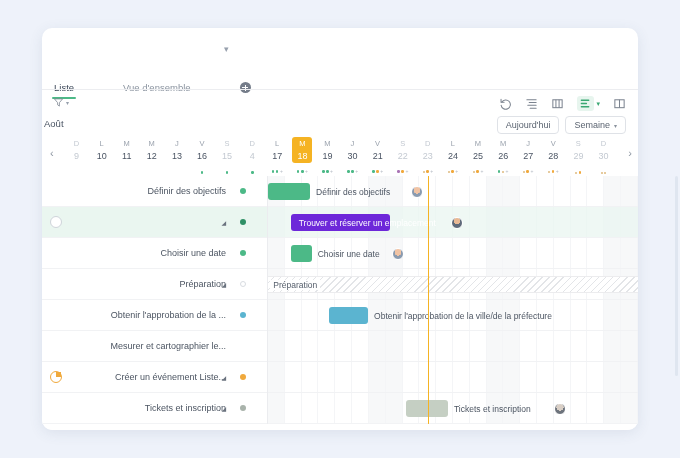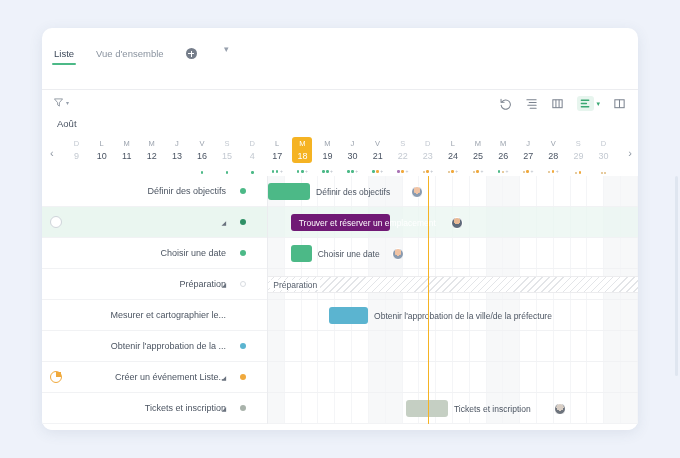--- a/index.html
+++ b/index.html
@@ -22,21 +22,21 @@
   
   .hdr { position: relative; height: 62px; }
   .proj-title {
     position: absolute; left: 12px; top: 12px;
     font-size: 13.5px; color: #3b4758; letter-spacing: .1px;
   }
   .title-chev {
     position: absolute; left: 182px; top: 16px;
     font-size: 9px; color: #97a0ad;
   }
-  .tabs { position: absolute; left: 12px; top: 20px; display: flex; align-items: center; }
+  .tabs { position: absolute; left: 12px; top: 54px; display: flex; align-items: center; gap: 27px; }
   .tab {
     font-size: 9.5px; color: #8a939f; padding: 0 0 6px 0; margin-right: 22px;
     position: relative; white-space: nowrap;
   }
   .tab.active { color: #3b4758; }
   .tab.active::after {
     content: ""; position: absolute; left: -2px; right: -2px; bottom: 0;
     height: 2px; background: #4cb987; border-radius: 2px;
   }
   .tab-add {
@@ -53,21 +53,21 @@
 
   
   .toolbar { position: relative; height: 46px; }
   .filter {
     position:absolute; left:12px; top:8px;
     display:flex; align-items:center; gap:3px;
     font-size:9px; color:#767f8b;
   }
   .funnel { width:9px; height:9px; }
   .month-lbl {
-    position:absolute; left:15px; top:28px;
+    position:absolute; left:2px; top:28px;
     font-size:9.5px; color:#4a5463;
   }
   .tb-icons {
     position:absolute; right:12px; top:6px;
     display:flex; align-items:center; gap:13px;
   }
   .tb-ic { width:13px; height:13px; color:#7b838f; display:block; }
   .tb-ic.hl {
     background:#e7f5ee; border-radius:3px; padding:1px;
     width:17px; height:15px; color:#3aa873;
@@ -250,20 +250,29 @@
           </g>
         </svg>
         <span class="tb-caret">▾</span>
       </span>
       <svg class="tb-ic" viewBox="0 0 14 14">
         <rect x="2" y="3" width="10" height="8.5" fill="none" stroke="#7b838f" stroke-width="1.1"></rect>
         <path d="M7 3v8.5" stroke="#7b838f" stroke-width="1.1"></path>
       </svg>
     </div>
 
+    <div class="tb-btns">
+      <div class="tb-btn">
+        <span>Aujourd'hui</span>
+      </div>
+      <div class="tb-btn">
+        <span>Semaine</span>
+        <span class="c">▾</span>
+      </div>
+    </div>
   </div>
 
   <div class="dates">
     <div class="nav-arrow nav-prev">‹</div>
     <div class="nav-arrow nav-next">›</div>
     <div class="daycols" id="daycols">
         <div class="daycol dim">
           <div class="dow">D</div>
           <div class="dnum">9</div>
         </div>
@@ -468,21 +477,21 @@
           <div class="rline"></div>
           <div class="rline"></div>
           <div class="rline"></div>
         </div>
       <div class="today-line" id="todayline" style="left: 43.1818%;"></div>
       <div class="bars" id="bars">
           <div class="bar" style="left: 0%; width: 11.3636%; top: 7px; background: rgb(76, 185, 135); color: rgb(76, 185, 135);">
             <div class="bar-outlabel" style="left: calc(100% + 6px);">Définir des objectifs</div>
             <div class="avatar av1" style="left: calc(100% + 101.3px);"></div>
           </div>
-          <div class="bar hatch" style="left: 6.13636%; width: 26.8182%; top: 38px; background: #701a75; color: rgb(59, 143, 107);">
+          <div class="bar hatch" style="left: 6.13636%; width: 26.8182%; top: 38px; background: #6d28d9; color: rgb(59, 143, 107);">
             <div class="bar-inlabel">Trouver et réserver un emplacement</div>
             <div class="avatar av2" style="left: calc(160.2px);"></div>
           </div>
           <div class="bar" style="left: 6.13636%; width: 5.68182%; top: 69px; background: rgb(76, 185, 135); color: rgb(76, 185, 135);">
             <div class="bar-outlabel" style="left: calc(100% + 6px);">Choisir une date</div>
             <div class="avatar av1" style="left: calc(100% + 79.8px);"></div>
           </div>
           <div class="bar ghost" style="left: -0.454545%; width: 104.545%; top: 100px;">
             <div class="bar-outlabel ghostlbl" style="left: 4px; background: rgb(255, 255, 255); padding: 0px 3px;">Préparation</div>
           </div>
@@ -508,25 +517,25 @@
         <div class="row">
           <div class="task-name">Choisir une date</div>
           <div class="color-dot" style="background: rgb(76, 185, 135);"></div>
         </div>
         <div class="row">
           <div class="task-name">Préparation</div>
           <div class="caret" style="right: 42px;">◢</div>
           <div class="color-dot" style="background: rgb(255, 255, 255); border: 1px solid rgb(216, 220, 225);"></div>
         </div>
         <div class="row">
-          <div class="task-name">Mesurer et cartographier le...</div>
-        </div>
-        <div class="row">
           <div class="task-name">Obtenir l'approbation de la ...</div>
           <div class="color-dot" style="background: rgb(91, 180, 208);"></div>
+        </div>
+        <div class="row">
+          <div class="task-name">Mesurer et cartographier le...</div>
         </div>
         <div class="row">
           <div class="status-circle amber">
             <div class="q"></div>
           </div>
           <div class="task-name">Créer un événement Liste...</div>
           <div class="caret" style="right: 42px;">◢</div>
           <div class="color-dot" style="background: rgb(240, 169, 60);"></div>
         </div>
         <div class="row">

